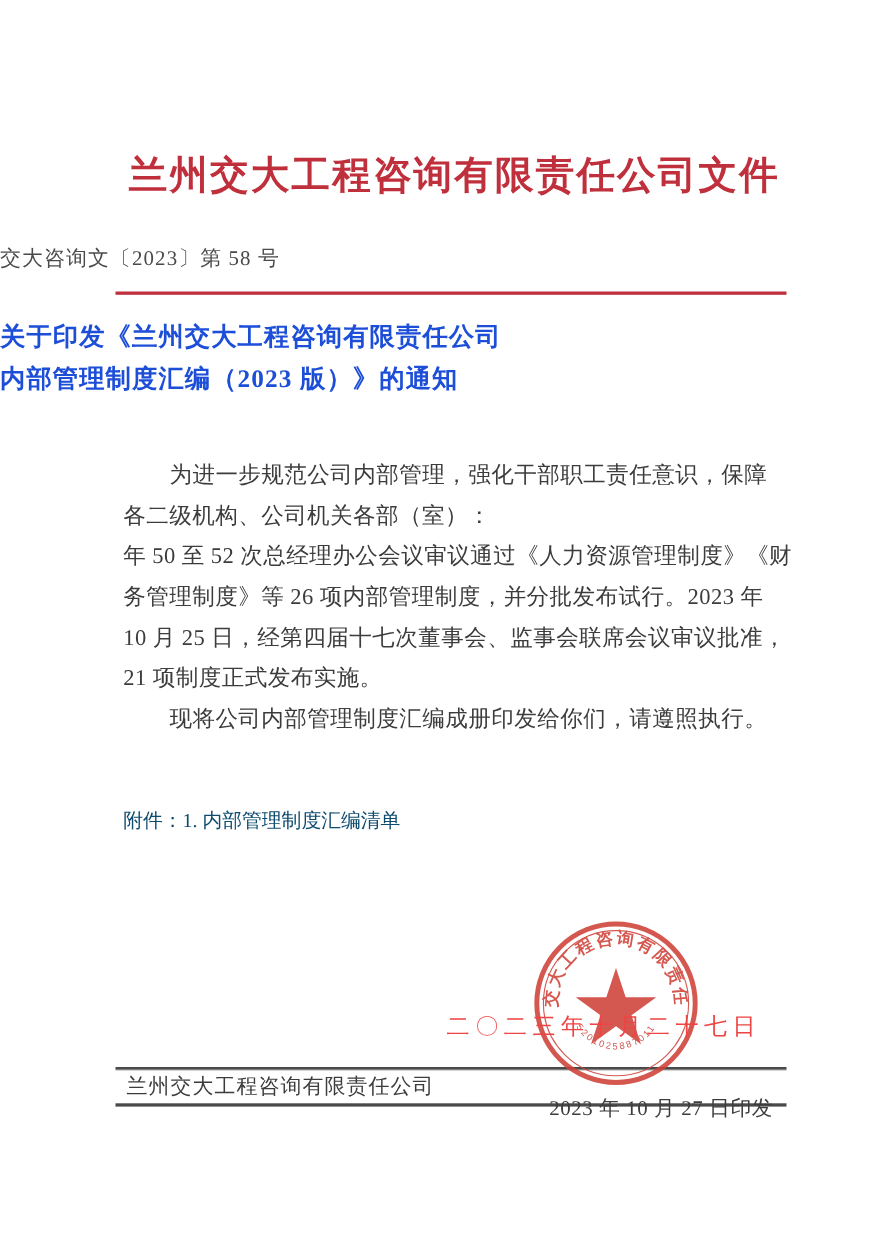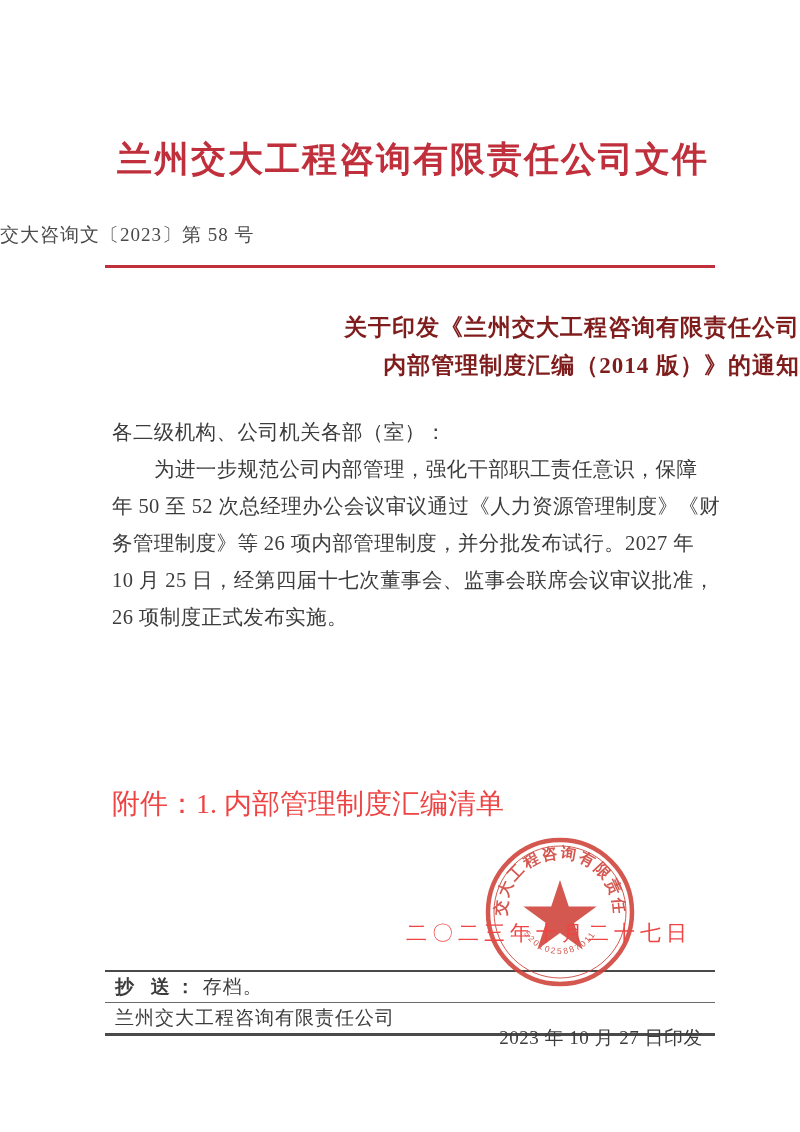--- a/index.html
+++ b/index.html
@@ -59,27 +59,27 @@
     top: 265px;
     height: 3px;
     background: #bf2f3c;
   }
 
   
   .doc-title {
     position: absolute;
     left: 0;
     right: 0;
-    top: 309px;
-    text-align: right;
+    top: 288px;
+    text-align: left;
     font-size: 23px;
     font-weight: bold;
     line-height: 38px;
     letter-spacing: 1px;
-    color: #7f1d1d;
+    color: #1d4ed8;
   }
   .doc-title .tline { display: block; white-space: nowrap; }
 
   
   .body-block {
     position: absolute;
     left: 112px;
     width: 600px;
     top: 414px;
     font-size: 20.5px;
@@ -89,24 +89,24 @@
   }
   .body-line { white-space: nowrap; display: block; }
 
   .para-indent { display: inline-block; width: 42px; }
 
   
   .attach-block {
     position: absolute;
     left: 112px;
     width: 600px;
-    top: 785px;
-    font-size: 28px;
+    top: 728px;
+    font-size: 18px;
     line-height: 37px;
-    color: #ef4444;
+    color: #0c4a6e;
   }
   .attach-line { white-space: nowrap; display: block; }
   .attach-line.second { padding-left: 42px; }
 
   
   .sign-date {
     position: absolute;
     right: 108px;
     top: 919px;
     font-size: 21px;
@@ -179,30 +179,31 @@
   <div class="doc-header">
     <div class="org-title">兰州交大工程咨询有限责任公司文件</div>
   </div>
 
   <div class="doc-number">交大咨询文〔2023〕第 58 号</div>
 
   <div class="red-rule"></div>
 
   <div class="doc-title">
     <span class="tline">关于印发《兰州交大工程咨询有限责任公司</span>
-    <span class="tline">内部管理制度汇编（2014 版）》的通知</span>
+    <span class="tline">内部管理制度汇编（2023 版）》的通知</span>
   </div>
 
   <div class="body-block">
+    <span class="body-line"><span class="para-indent"></span><span>为进一步规范公司内部管理，强化干部职工责任意识，保障</span></span>
     <span class="body-line">各二级机构、公司机关各部（室）：</span>
-    <span class="body-line"><span class="para-indent"></span><span>为进一步规范公司内部管理，强化干部职工责任意识，保障</span></span>
     <span class="body-line">年 50 至 52 次总经理办公会议审议通过《人力资源管理制度》《财</span>
-    <span class="body-line">务管理制度》等 26 项内部管理制度，并分批发布试行。2027 年</span>
+    <span class="body-line">务管理制度》等 26 项内部管理制度，并分批发布试行。2023 年</span>
     <span class="body-line">10 月 25 日，经第四届十七次董事会、监事会联席会议审议批准，</span>
-    <span class="body-line">26 项制度正式发布实施。</span>
+    <span class="body-line">21 项制度正式发布实施。</span>
+    <span class="body-line"><span class="para-indent"></span><span>现将公司内部管理制度汇编成册印发给你们，请遵照执行。</span></span>
   </div>
 
   <div class="attach-block">
     <span class="attach-line">附件：1. 内部管理制度汇编清单</span>
   </div>
 
   <div class="sign-date">二〇二三年十月二十七日</div>
 
   <div class="seal">
     <svg viewBox="0 0 152 152" xmlns="http://www.w3.org/2000/svg">
@@ -220,24 +221,20 @@
       <text font-family="'Liberation Sans', sans-serif" font-size="8.5" fill="#cf4038" letter-spacing="2">
         <textPath href="#sealArcBottom" startOffset="50%" text-anchor="middle">5201025887011</textPath>
       </text>
 
       <polygon points="76,44 84.8,70.5 112.6,70.5 90.1,86.9 98.7,113.4 76,97 53.3,113.4 61.9,86.9 39.4,70.5 67.2,70.5" fill="#cf4038"></polygon>
     </svg>
   </div>
 
   <div class="footer">
     <div class="footer-rule-top"></div>
-    <div class="footer-row cc">
-      <span class="cc-label">抄 送：</span>
-      <span class="cc-value">存档。</span>
-    </div>
     <div class="footer-rule-mid"></div>
     <div class="footer-row">
       <span class="footer-left">兰州交大工程咨询有限责任公司</span>
       <span class="footer-right">2023 年 10 月 27 日印发</span>
     </div>
     <div class="footer-rule-bottom"></div>
   </div>
 
 </div>
 

